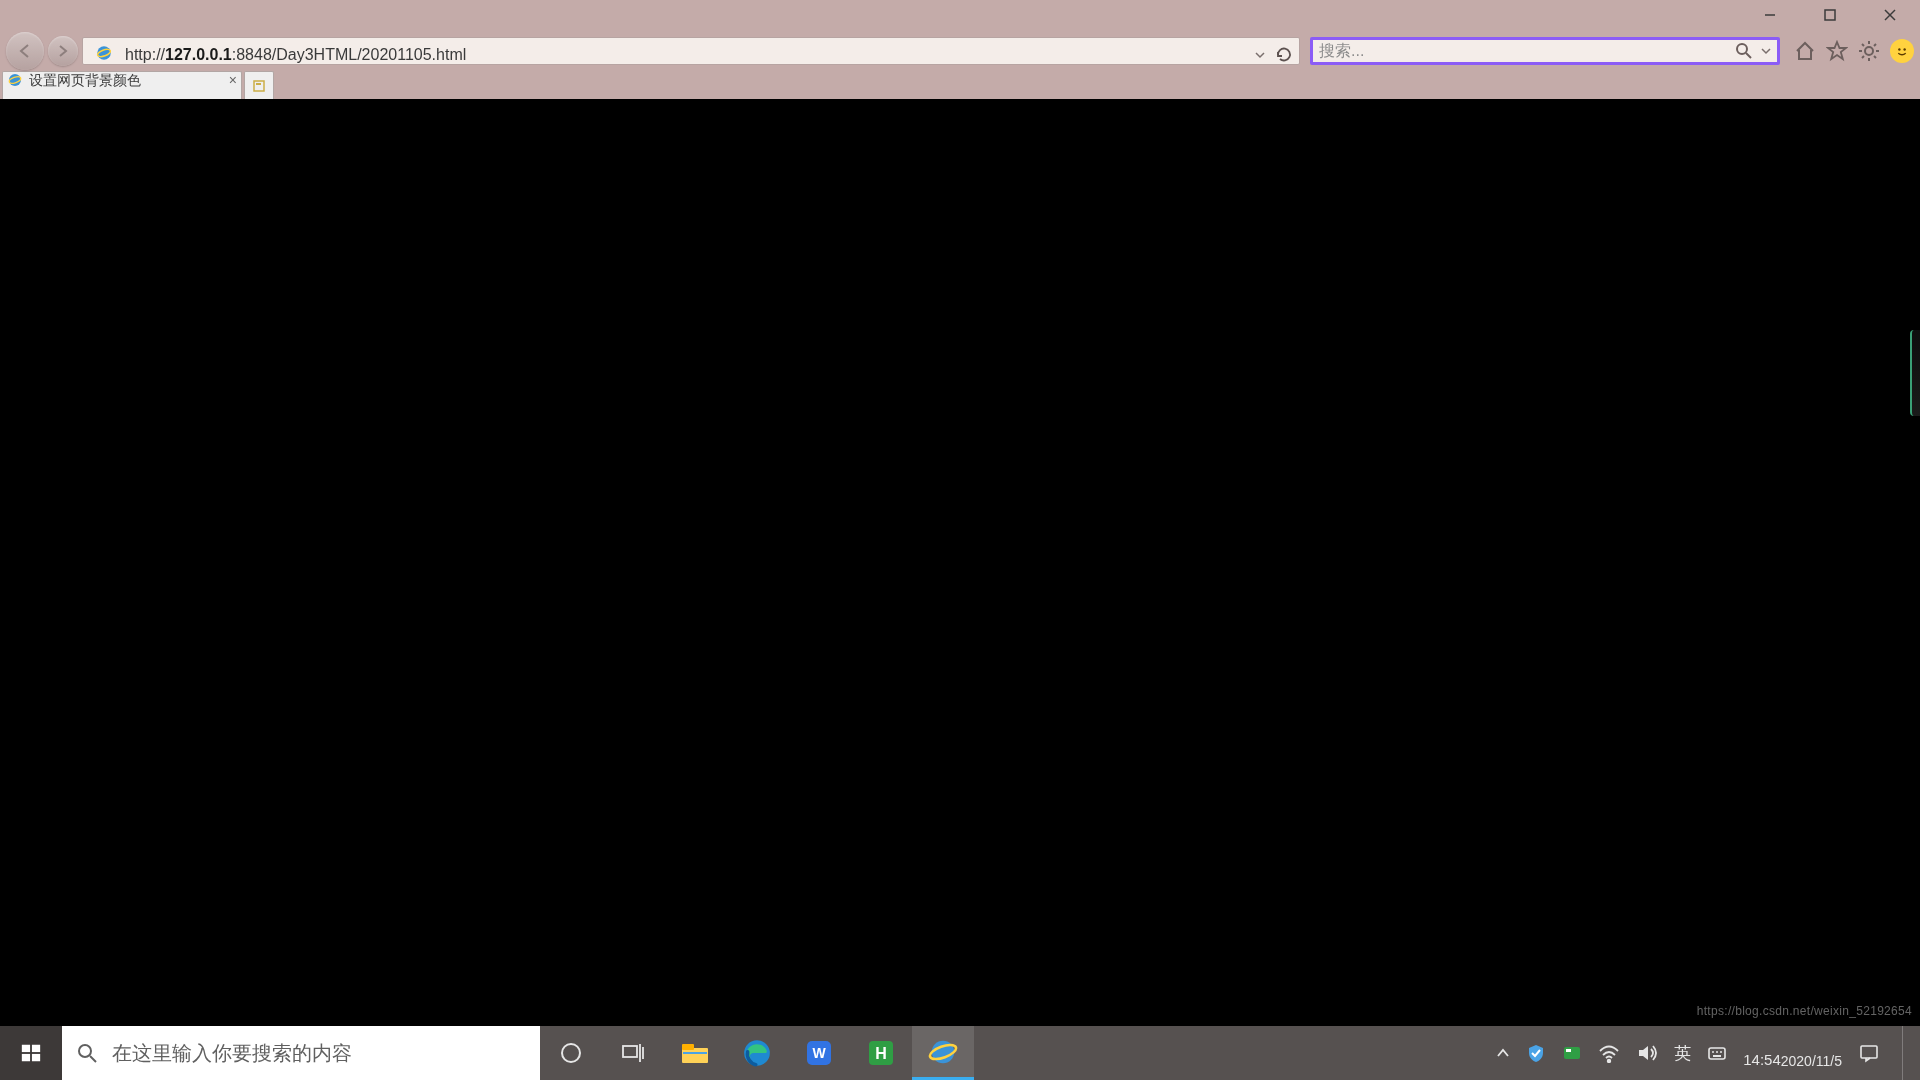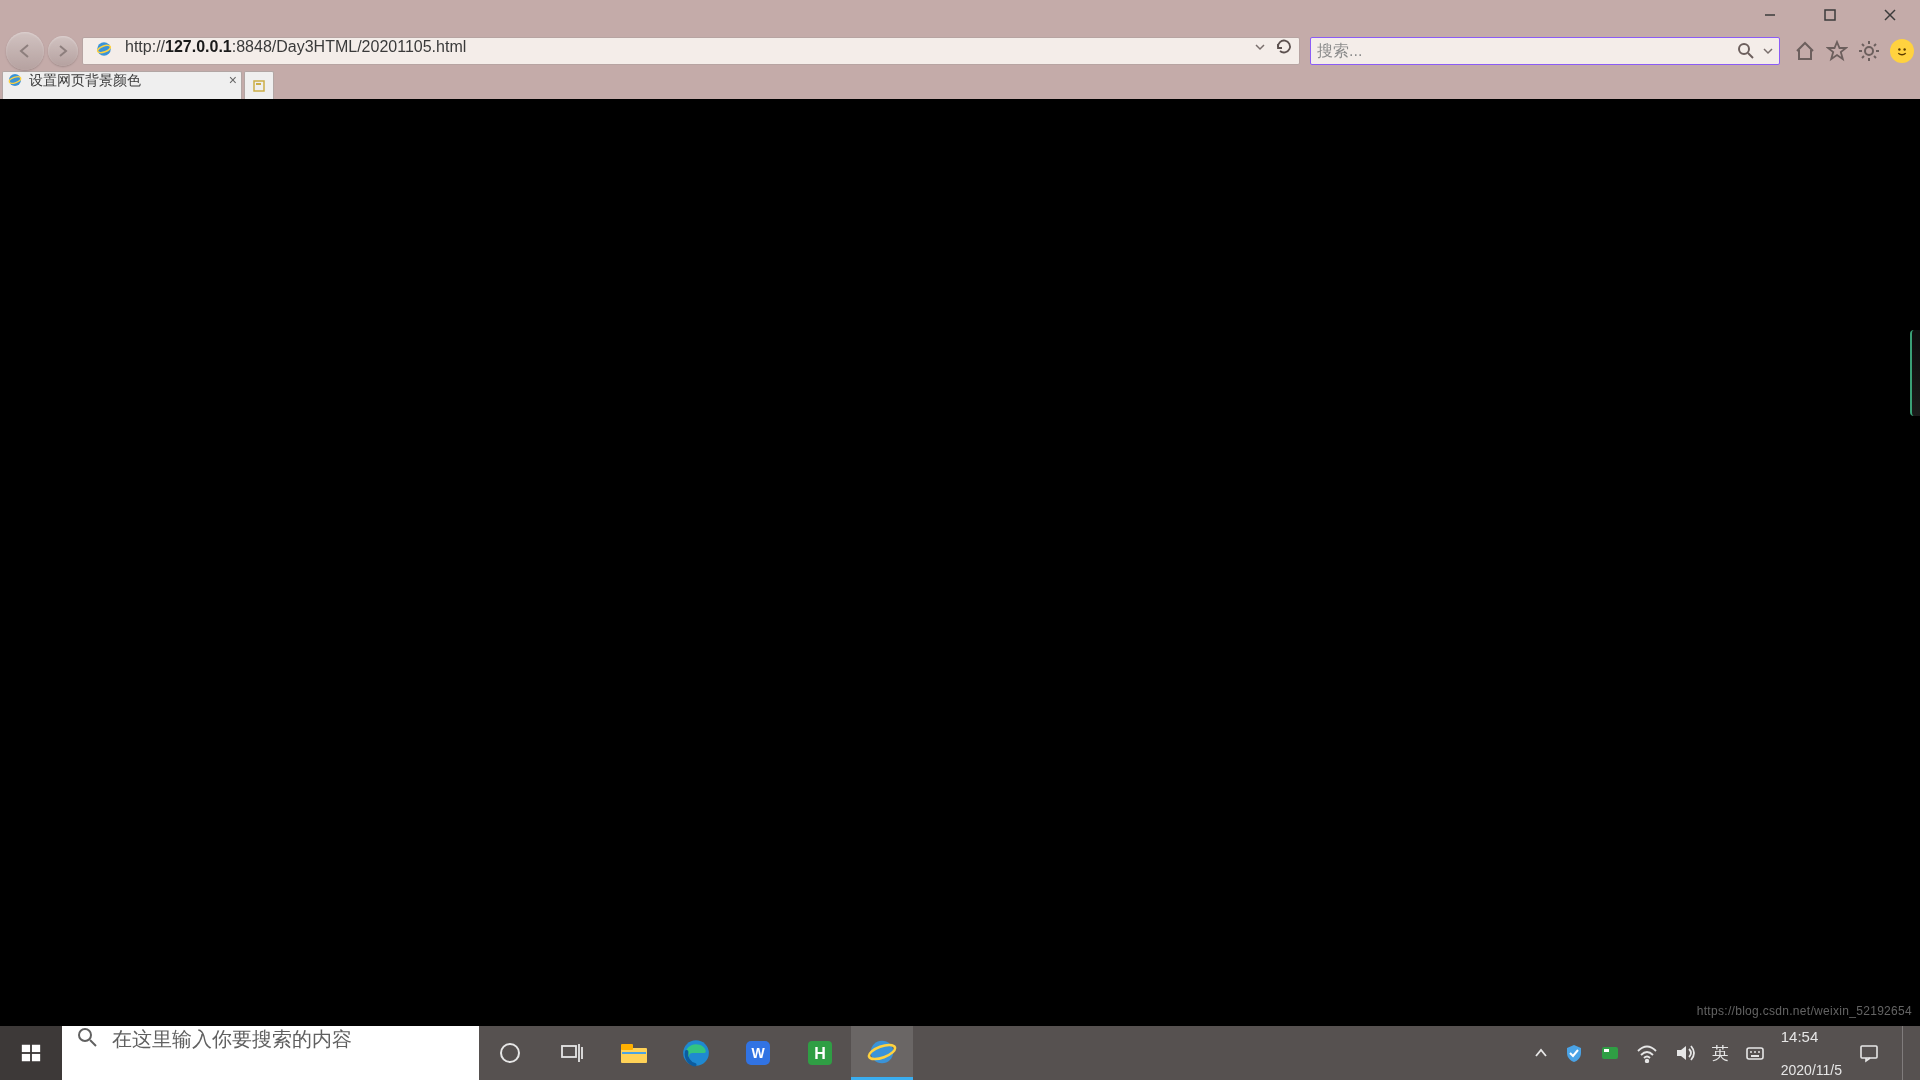--- a/index.html
+++ b/index.html
@@ -20,50 +20,50 @@
   .title-bar{height:33px;background:var(--title-bg);display:flex;justify-content:flex-end;align-items:flex-start;}
   .win-btn{width:60px;height:30px;display:flex;align-items:center;justify-content:center;color:#3b3b3b;}
   .win-btn svg{stroke:#3b3b3b;fill:none;}
   
   
   .toolbar-row{height:36px;background:var(--title-bg);display:flex;align-items:center;padding:0 6px;gap:4px;}
   .nav-btn{width:38px;height:38px;border-radius:50%;background:linear-gradient(#d9c9c7,#b79d9b);display:flex;align-items:center;justify-content:center;box-shadow:inset 0 1px 2px rgba(255,255,255,.4),0 1px 2px rgba(0,0,0,.25);}
   .nav-btn.disabled{filter:grayscale(.3) opacity(.75);}
   .nav-btn svg{stroke:#7e6f6d;fill:none;stroke-width:2;}
   .ie-small{width:22px;height:22px;display:flex;align-items:center;justify-content:center;margin:0 4px;}
-  .addr-field{flex:1;height:28px;background:var(--addr-bg);border:1px solid #b7a4a2;border-radius:2px;display:flex;align-items:flex-start;padding:0 6px;font-size:16px;color:#3a3a3a;gap:6px;}
+  .addr-field{flex:1;height:28px;background:var(--addr-bg);border:1px solid #b7a4a2;border-radius:2px;display:flex;align-items:flex-end;padding:0 6px;font-size:16px;color:#3a3a3a;gap:6px;}
   .addr-url{flex:1;white-space:nowrap;overflow:hidden;}
   .addr-url b{font-weight:700;color:#1a1a1a;}
   .addr-icons{display:flex;align-items:center;gap:10px;color:#7a6f6d}
-  .search-field{width:470px;height:28px;background:var(--addr-bg);border:1px solid #8b5cf6;border-radius:2px;display:flex;align-items:center;padding:0 6px;font-size:16px;color:#8c8c8c;margin-left:6px;justify-content:space-between;}
+  .search-field{width:470px;height:28px;background:var(--addr-bg);border:3px solid #8b5cf6;border-radius:2px;display:flex;align-items:center;padding:0 6px;font-size:16px;color:#8c8c8c;margin-left:6px;justify-content:space-between;}
   .toolbar-icons{display:flex;align-items:center;gap:10px;margin-left:10px;color:#6c5f5d;}
   .smiley{width:24px;height:24px;border-radius:50%;background:#ffd23f;display:flex;align-items:center;justify-content:center;font-size:16px;}
   
   
   .tab-strip{height:30px;background:var(--tab-row-bg);display:flex;align-items:flex-end;padding-left:2px;}
   .tab{height:28px;background:var(--tab-bg);border:1px solid #b2a6a4;border-bottom:none;display:flex;padding:0 4px;font-size:14px;color:#3c3c3c;gap:6px;min-width:240px;border-radius:2px 2px 0 0;}
   .tab .close{margin-left:auto;color:#666;font-size:14px;}
   .new-tab{width:30px;height:28px;background:var(--tab-bg);border:1px solid #b2a6a4;border-bottom:none;display:flex;align-items:center;justify-content:center;margin-left:2px;border-radius:2px 2px 0 0;}
   
   
   .content{background:var(--content-bg);width:100%;height:calc(1080px - 33px - 36px - 30px - 54px);}
   .edge-widget{position:absolute;right:0;top:330px;width:10px;height:86px;background:linear-gradient(#0e0e0e,#1a1a1a);border-left:2px solid #3aa076;border-radius:4px 0 0 4px;}
   
   
   .watermark{position:absolute;right:8px;bottom:62px;font-size:12px;color:rgba(180,180,180,.55);letter-spacing:.3px;pointer-events:none;}
   
   
   .taskbar{position:absolute;left:0;bottom:0;width:100%;height:54px;background:var(--taskbar-bg);display:flex;align-items:stretch;color:#fff;}
   .start-btn{width:62px;display:flex;align-items:center;justify-content:center;background:#3d3938;}
-  .task-search{width:417px;background:var(--taskbar-search-bg);display:flex;align-items:flex-start;padding:0 14px;gap:14px;color:#606060;font-size:20px;}
+  .task-search{width:478px;background:var(--taskbar-search-bg);display:flex;align-items:center;padding:0 14px;gap:14px;color:#606060;font-size:20px;}
   .task-icon{width:62px;display:flex;align-items:center;justify-content:center;}
   .task-icon.active{background:rgba(255,255,255,.12);border-bottom:3px solid #3aaef0;}
   .taskbar-spacer{flex:1;}
   .tray{display:flex;align-items:center;gap:16px;padding:0 10px;font-size:16px;color:#e6e6e6;}
-  .tray .clock{display:flex;flex-direction:column;align-items:flex-start;line-height:1.2;font-size:15px;}
+  .tray .clock{display:flex;flex-direction:row;align-items:flex-end;line-height:1.2;font-size:15px;}
   .tray small{font-size:14px;display:block;margin-top:16px;}
   .lang-ind{font-size:17px;}
   
   
   svg{display:block;}
 </style>
 </head>
 <body>
 
 <div class="title-bar">

